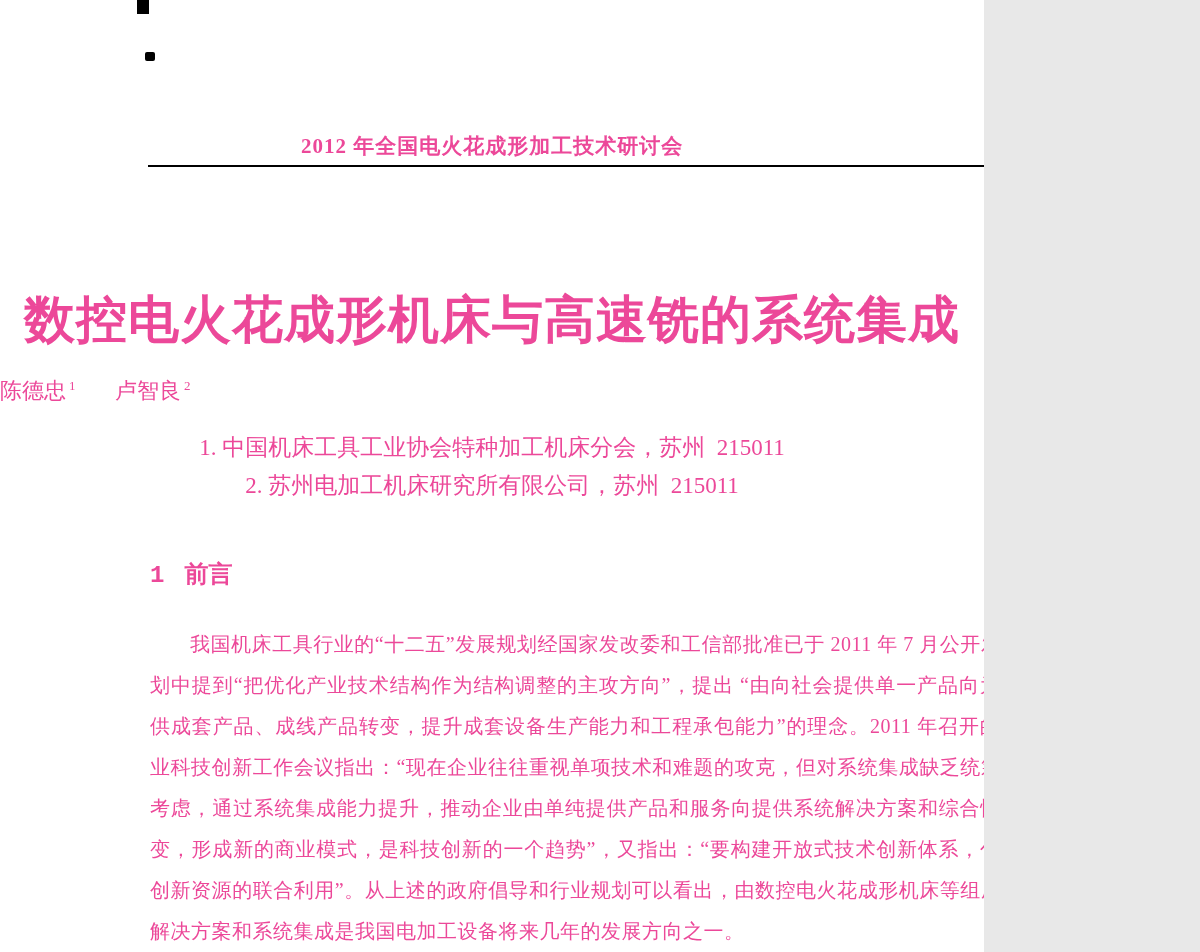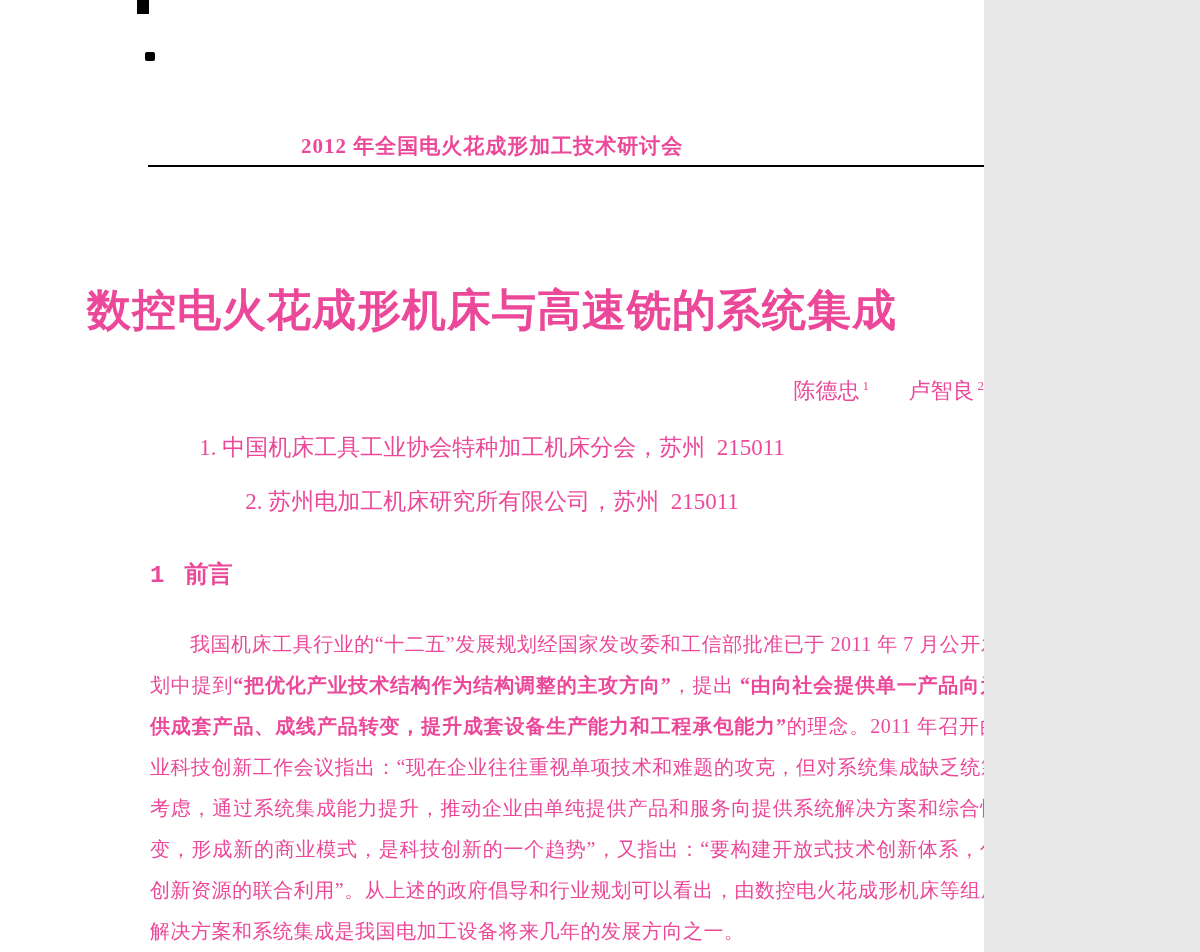--- a/index.html
+++ b/index.html
@@ -49,50 +49,50 @@
     background: #000;
   }
 
   
   .paper-title {
     position: absolute;
     top: 252px; left: 0;
     width: 100%;
     text-align: center;
     font-family: "Liberation Sans", "DejaVu Sans", sans-serif;
-    font-size: 44px;
+    font-size: 51px;
     font-weight: bold;
     letter-spacing: 1px;
   }
 
   
   .authors {
     position: absolute;
     top: 376px; left: 0;
     width: 100%;
-    text-align: right;
+    text-align: left;
     font-size: 22px;
   }
   .author + .author { margin-left: 34px; }
   .author sup {
     font-size: 13px;
     vertical-align: super;
     margin-left: 3px;
   }
 
   
   .affiliation {
     position: absolute;
     left: 0; width: 100%;
     text-align: center;
     font-size: 23px;
     white-space: pre-wrap;
   }
   .affiliation-1 { top: 432px; }
-  .affiliation-2 { top: 486px; }
+  .affiliation-2 { top: 470px; }
 
   
   .section-heading {
     position: absolute;
     top: 558px; left: 150px;
     font-family: Liberation Mono, monospace;
     font-size: 24px;
     font-weight: bold;
   }
   .section-heading .sec-num { margin-right: 20px; }
@@ -101,21 +101,21 @@
   .body-paragraph {
     position: absolute;
     top: 624px; left: 150px;
     width: 913px;
     font-size: 20px;
     line-height: 41px;
     text-align: justify;
     text-indent: 2em;
     letter-spacing: 0.5px;
   }
-  .seg-bold { font-weight: bold; }
+  .seg-bold { font-weight: normal; }
 </style>
 </head>
 <body>
 
 <div class="page">
 
   <div class="artifact-1"></div>
   <div class="artifact-2"></div>
 
   <div class="conf-header">2012 年全国电火花成形加工技术研讨会</div>

